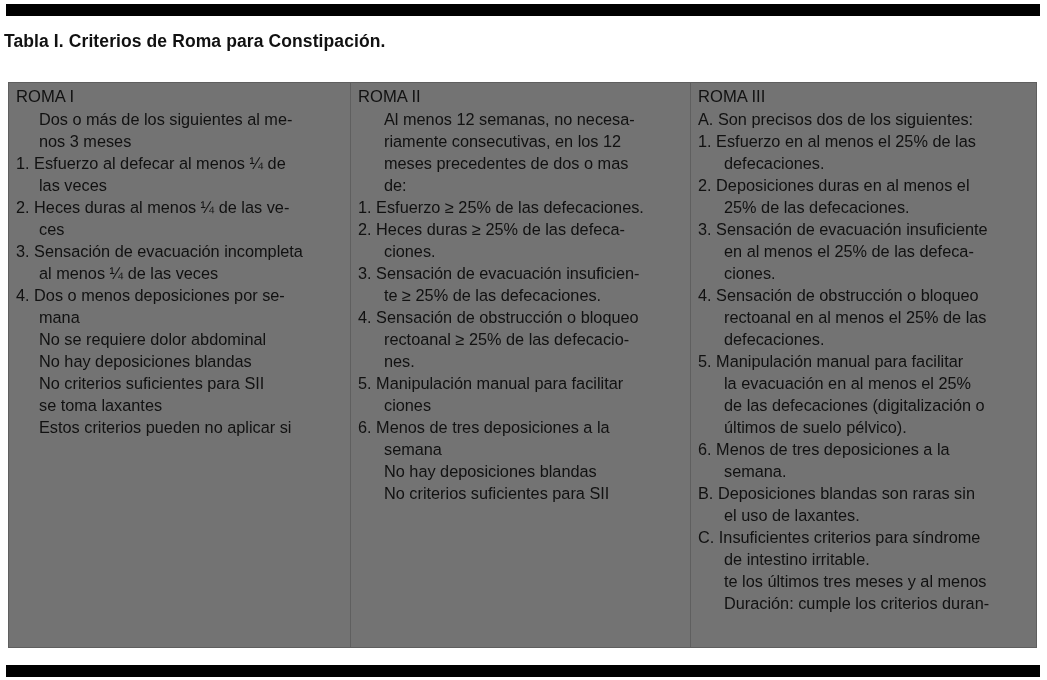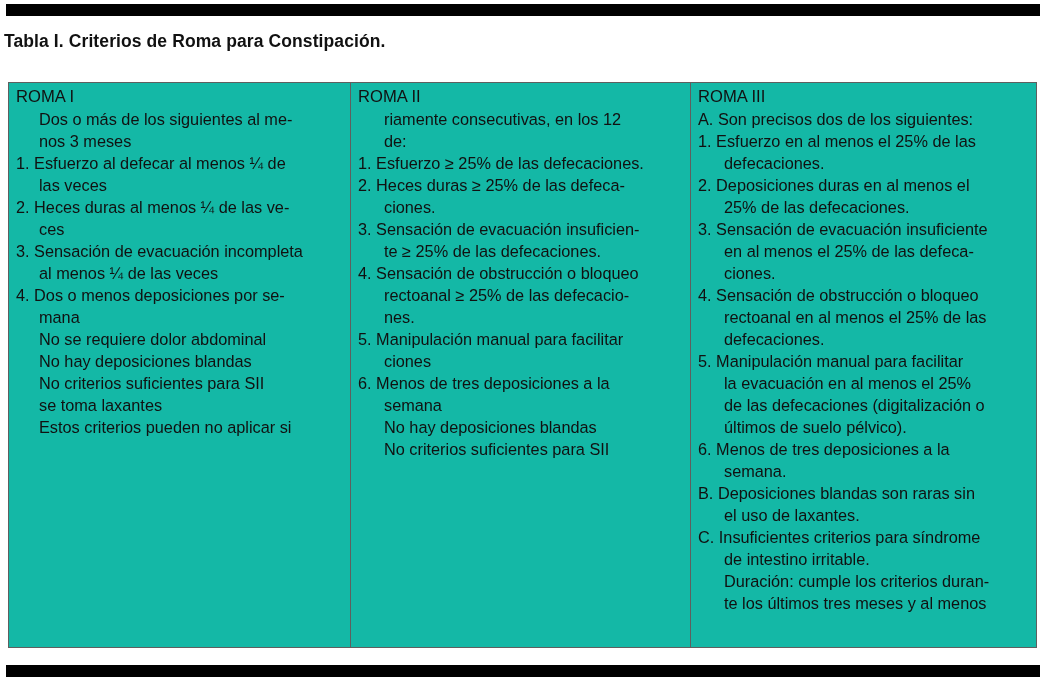--- a/index.html
+++ b/index.html
@@ -35,21 +35,21 @@
   }
   .roma-table {
     position: absolute;
     left: 8px;
     top: 82px;
     width: 1029px;
     height: 566px;
     display: flex;
     border: 1.6px solid #5f5f5f;
     box-sizing: border-box;
-    background: #14b8a6;
+    background: #737373;
     justify-content: center;
   }
   .cell {
     box-sizing: border-box;
     padding: 3px 6px 0 7px;
     font-size: 16.3px;
     line-height: 22px;
     overflow: hidden;
   }
   .cell + .cell { border-left: 1.6px solid #5f5f5f; }
@@ -87,21 +87,23 @@
           <div class="line ind1">No se requiere dolor abdominal</div>
           <div class="line ind1">No hay deposiciones blandas</div>
           <div class="line ind1">No criterios suficientes para SII</div>
           <div class="line ind1">se toma laxantes</div>
           <div class="line ind1">Estos criterios pueden no aplicar si</div>
         </div>
     </div>
     <div class="cell col1">
       <div class="cell-header">ROMA II</div>
       <div>
+          <div class="line ind1">Al menos 12 semanas, no necesa-</div>
           <div class="line ind1">riamente consecutivas, en los 12</div>
+          <div class="line ind1">meses precedentes de dos o mas</div>
           <div class="line ind1">de:</div>
           <div class="line ind0">1. Esfuerzo ≥ 25% de las defecaciones.</div>
           <div class="line ind0">2. Heces duras ≥ 25% de las defeca-</div>
           <div class="line ind1">ciones.</div>
           <div class="line ind0">3. Sensación de evacuación insuficien-</div>
           <div class="line ind1">te ≥ 25% de las defecaciones.</div>
           <div class="line ind0">4. Sensación de obstrucción o bloqueo</div>
           <div class="line ind1">rectoanal ≥ 25% de las defecacio-</div>
           <div class="line ind1">nes.</div>
           <div class="line ind0">5. Manipulación manual para facilitar</div>
@@ -129,20 +131,20 @@
           <div class="line ind0">5. Manipulación manual para facilitar</div>
           <div class="line ind1">la evacuación en al menos el 25%</div>
           <div class="line ind1">de las defecaciones (digitalización o</div>
           <div class="line ind1">últimos de suelo pélvico).</div>
           <div class="line ind0">6. Menos de tres deposiciones a la</div>
           <div class="line ind1">semana.</div>
           <div class="line ind0">B. Deposiciones blandas son raras sin</div>
           <div class="line ind1">el uso de laxantes.</div>
           <div class="line ind0">C. Insuficientes criterios para síndrome</div>
           <div class="line ind1">de intestino irritable.</div>
+          <div class="line ind1">te los últimos tres meses y al menos</div>
           <div class="line ind1">Duración: cumple los criterios duran-</div>
-          <div class="line ind1">te los últimos tres meses y al menos</div>
         </div>
     </div>
   </div>
 
   <div class="rule bottom"></div>
 </div>
 
 </body></html>

